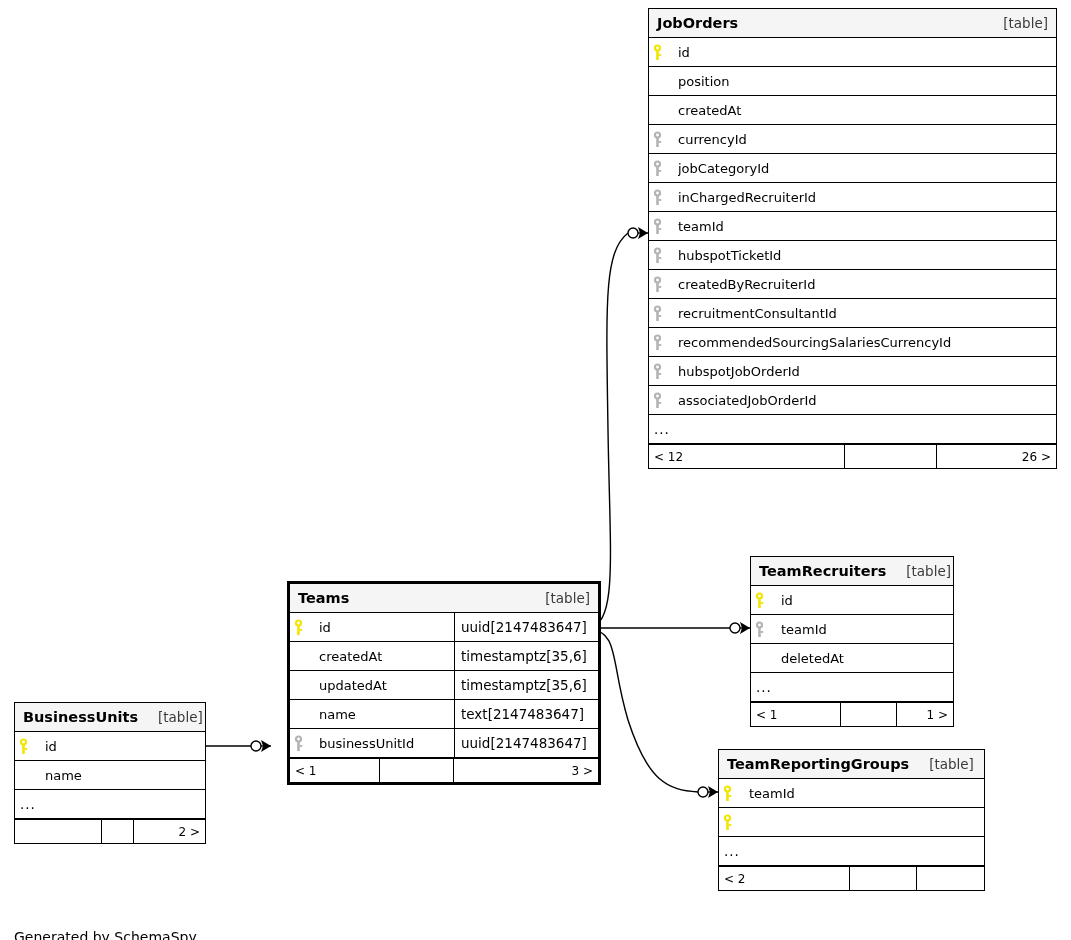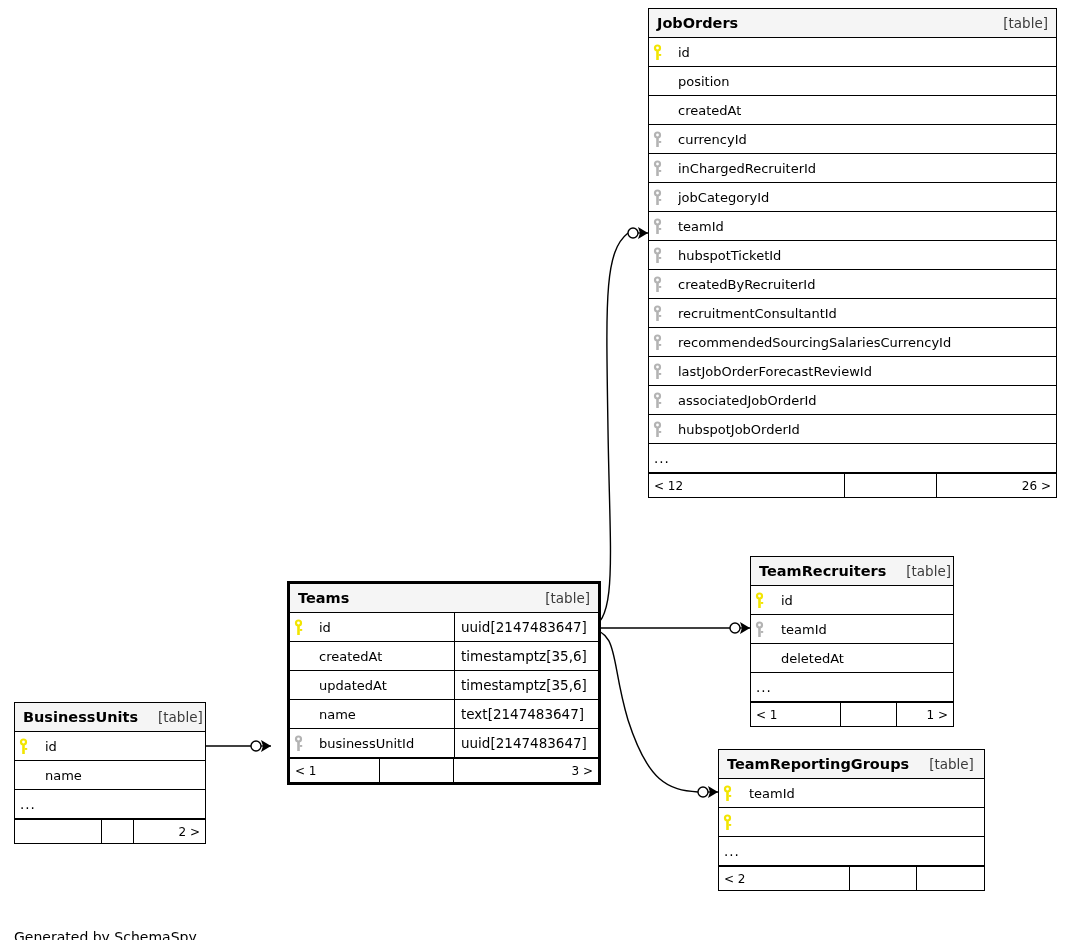--- a/index.html
+++ b/index.html
@@ -229,46 +229,46 @@
     <div class="row">
       <span class="keyslot">
         <svg width="9" height="17" viewBox="0 0 9 17">
             <circle cx="4.5" cy="4" r="3.6" fill="#b3b3b3"></circle>
             <circle cx="4.5" cy="4" r="1.4" fill="#ffffff"></circle>
             <rect x="3.2" y="6.5" width="2.6" height="9.5" fill="#b3b3b3"></rect>
             <rect x="5.8" y="10" width="2.4" height="1.9" fill="#b3b3b3"></rect>
           </svg>
       </span>
       <span class="cell-name">
+          <span class="col-label">jobCategoryId</span>
+        </span>
+    </div>
+    <div class="row">
+      <span class="keyslot">
+        <svg width="9" height="17" viewBox="0 0 9 17">
+            <circle cx="4.5" cy="4" r="3.6" fill="#b3b3b3"></circle>
+            <circle cx="4.5" cy="4" r="1.4" fill="#ffffff"></circle>
+            <rect x="3.2" y="6.5" width="2.6" height="9.5" fill="#b3b3b3"></rect>
+            <rect x="5.8" y="10" width="2.4" height="1.9" fill="#b3b3b3"></rect>
+          </svg>
+      </span>
+      <span class="cell-name">
           <span class="col-label">inChargedRecruiterId</span>
         </span>
     </div>
     <div class="row">
       <span class="keyslot">
         <svg width="9" height="17" viewBox="0 0 9 17">
             <circle cx="4.5" cy="4" r="3.6" fill="#b3b3b3"></circle>
             <circle cx="4.5" cy="4" r="1.4" fill="#ffffff"></circle>
             <rect x="3.2" y="6.5" width="2.6" height="9.5" fill="#b3b3b3"></rect>
             <rect x="5.8" y="10" width="2.4" height="1.9" fill="#b3b3b3"></rect>
           </svg>
       </span>
       <span class="cell-name">
-          <span class="col-label">jobCategoryId</span>
-        </span>
-    </div>
-    <div class="row">
-      <span class="keyslot">
-        <svg width="9" height="17" viewBox="0 0 9 17">
-            <circle cx="4.5" cy="4" r="3.6" fill="#b3b3b3"></circle>
-            <circle cx="4.5" cy="4" r="1.4" fill="#ffffff"></circle>
-            <rect x="3.2" y="6.5" width="2.6" height="9.5" fill="#b3b3b3"></rect>
-            <rect x="5.8" y="10" width="2.4" height="1.9" fill="#b3b3b3"></rect>
-          </svg>
-      </span>
-      <span class="cell-name">
           <span class="col-label">teamId</span>
         </span>
     </div>
     <div class="row">
       <span class="keyslot">
         <svg width="9" height="17" viewBox="0 0 9 17">
             <circle cx="4.5" cy="4" r="3.6" fill="#b3b3b3"></circle>
             <circle cx="4.5" cy="4" r="1.4" fill="#ffffff"></circle>
             <rect x="3.2" y="6.5" width="2.6" height="9.5" fill="#b3b3b3"></rect>
             <rect x="5.8" y="10" width="2.4" height="1.9" fill="#b3b3b3"></rect>
@@ -320,47 +320,34 @@
     <div class="row">
       <span class="keyslot">
         <svg width="9" height="17" viewBox="0 0 9 17">
             <circle cx="4.5" cy="4" r="3.6" fill="#b3b3b3"></circle>
             <circle cx="4.5" cy="4" r="1.4" fill="#ffffff"></circle>
             <rect x="3.2" y="6.5" width="2.6" height="9.5" fill="#b3b3b3"></rect>
             <rect x="5.8" y="10" width="2.4" height="1.9" fill="#b3b3b3"></rect>
           </svg>
       </span>
       <span class="cell-name">
-          <span class="col-label">lastJobOrderForecastReviewId</span>
+          <span class="col-label">hubspotJobOrderId</span>
         </span>
     </div>
     <div class="row">
       <span class="keyslot">
         <svg width="9" height="17" viewBox="0 0 9 17">
             <circle cx="4.5" cy="4" r="3.6" fill="#b3b3b3"></circle>
             <circle cx="4.5" cy="4" r="1.4" fill="#ffffff"></circle>
             <rect x="3.2" y="6.5" width="2.6" height="9.5" fill="#b3b3b3"></rect>
             <rect x="5.8" y="10" width="2.4" height="1.9" fill="#b3b3b3"></rect>
           </svg>
       </span>
       <span class="cell-name">
           <span class="col-label">associatedJobOrderId</span>
-        </span>
-    </div>
-    <div class="row">
-      <span class="keyslot">
-        <svg width="9" height="17" viewBox="0 0 9 17">
-            <circle cx="4.5" cy="4" r="3.6" fill="#b3b3b3"></circle>
-            <circle cx="4.5" cy="4" r="1.4" fill="#ffffff"></circle>
-            <rect x="3.2" y="6.5" width="2.6" height="9.5" fill="#b3b3b3"></rect>
-            <rect x="5.8" y="10" width="2.4" height="1.9" fill="#b3b3b3"></rect>
-          </svg>
-      </span>
-      <span class="cell-name">
-          <span class="col-label">hubspotJobOrderId</span>
         </span>
     </div>
 
     <div class="row ellip">
       <span class="cell-name">
           <span class="col-label">...</span>
         </span>
     </div>
 
     <div class="foot">

